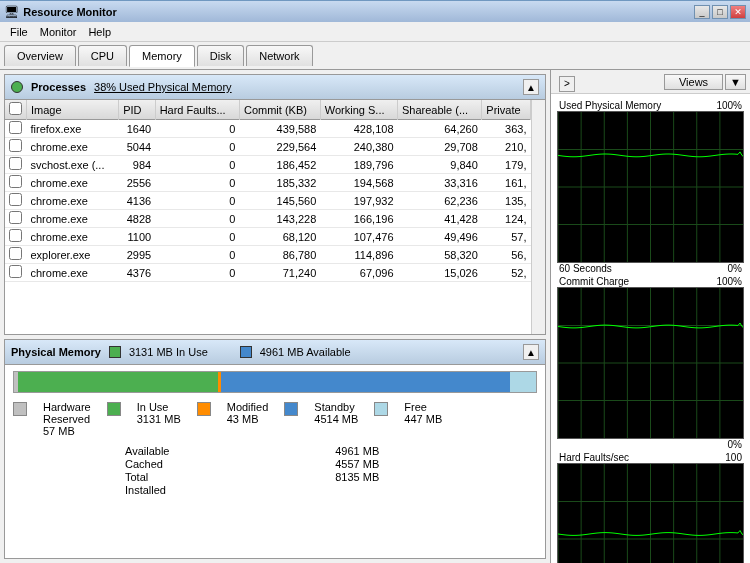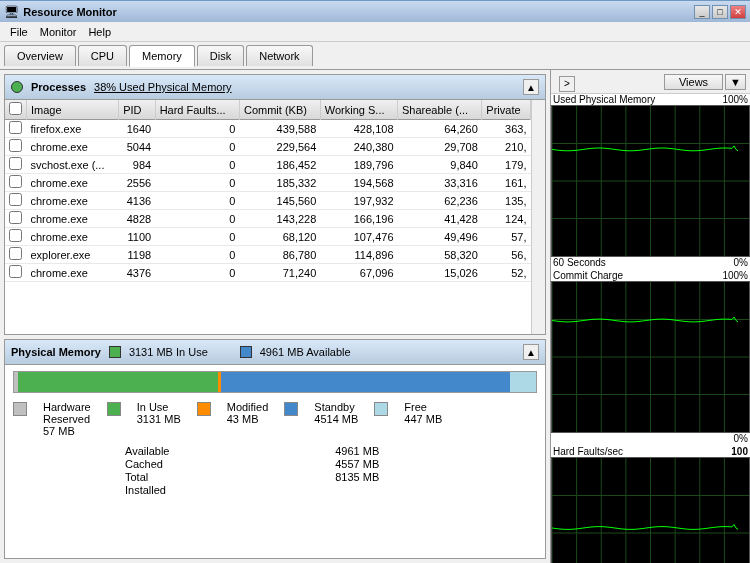--- a/index.html
+++ b/index.html
@@ -212,21 +212,21 @@
       cursor: pointer;
     }
     .views-arrow {
       border: 1px solid #999;
       padding: 1px 4px;
       background: linear-gradient(to bottom, #f8f8f8, #e0e0e0);
       cursor: pointer;
     }
     .chart-section {
       flex: 1;
-      padding: 0;
+      padding: 6px;
       display: flex;
       flex-direction: column;
       gap: 2px;
       overflow: hidden;
     }
     .chart-block {
       display: flex;
       flex-direction: column;
     }
     .chart-header {
@@ -392,21 +392,21 @@
     <td class="num-col">1100</td>
     <td class="num-col">0</td>
     <td class="num-col">68,120</td>
     <td class="num-col">107,476</td>
     <td class="num-col">49,496</td>
     <td class="num-col">57,</td>
   </tr>
                 <tr>
     <td class="checkbox-col"><input type="checkbox" style=""></td>
     <td>explorer.exe</td>
-    <td class="num-col">1198</td>
+    <td class="num-col">2995</td>
     <td class="num-col">0</td>
     <td class="num-col">86,780</td>
     <td class="num-col">114,896</td>
     <td class="num-col">58,320</td>
     <td class="num-col">56,</td>
   </tr>
                 <tr>
     <td class="checkbox-col"><input type="checkbox" style=""></td>
     <td>chrome.exe</td>
     <td class="num-col">4376</td>
@@ -537,21 +537,21 @@
             </svg>
           </div>
           <div class="chart-header" style="justify-content: space-between;">
     <span style="font-size:10px;"></span>
     <span style="font-size:10px;">0%</span>
   </div>
         </div>
         <div class="chart-block" style="flex: 1 1 0%;">
           <div class="chart-header">
     <span style="font-size:10px;">Hard Faults/sec</span>
-    <span style="font-size:10px;font-weight:bold;">100</span>
+    <span style="font-size:10px;">100</span>
   </div>
           <div class="chart-area" style="flex: 1 1 0%; height: 70px;">
             <svg width="100%" height="100%" style="display: block;">
               <line x1="0%" x2="0%" y1="0" y2="100%" stroke="#1a4a1a" stroke-width="1"></line>
               <line x1="12.5%" x2="12.5%" y1="0" y2="100%" stroke="#1a4a1a" stroke-width="1"></line>
               <line x1="25%" x2="25%" y1="0" y2="100%" stroke="#1a4a1a" stroke-width="1"></line>
               <line x1="37.5%" x2="37.5%" y1="0" y2="100%" stroke="#1a4a1a" stroke-width="1"></line>
               <line x1="50%" x2="50%" y1="0" y2="100%" stroke="#1a4a1a" stroke-width="1"></line>
               <line x1="62.5%" x2="62.5%" y1="0" y2="100%" stroke="#1a4a1a" stroke-width="1"></line>
               <line x1="75%" x2="75%" y1="0" y2="100%" stroke="#1a4a1a" stroke-width="1"></line>

